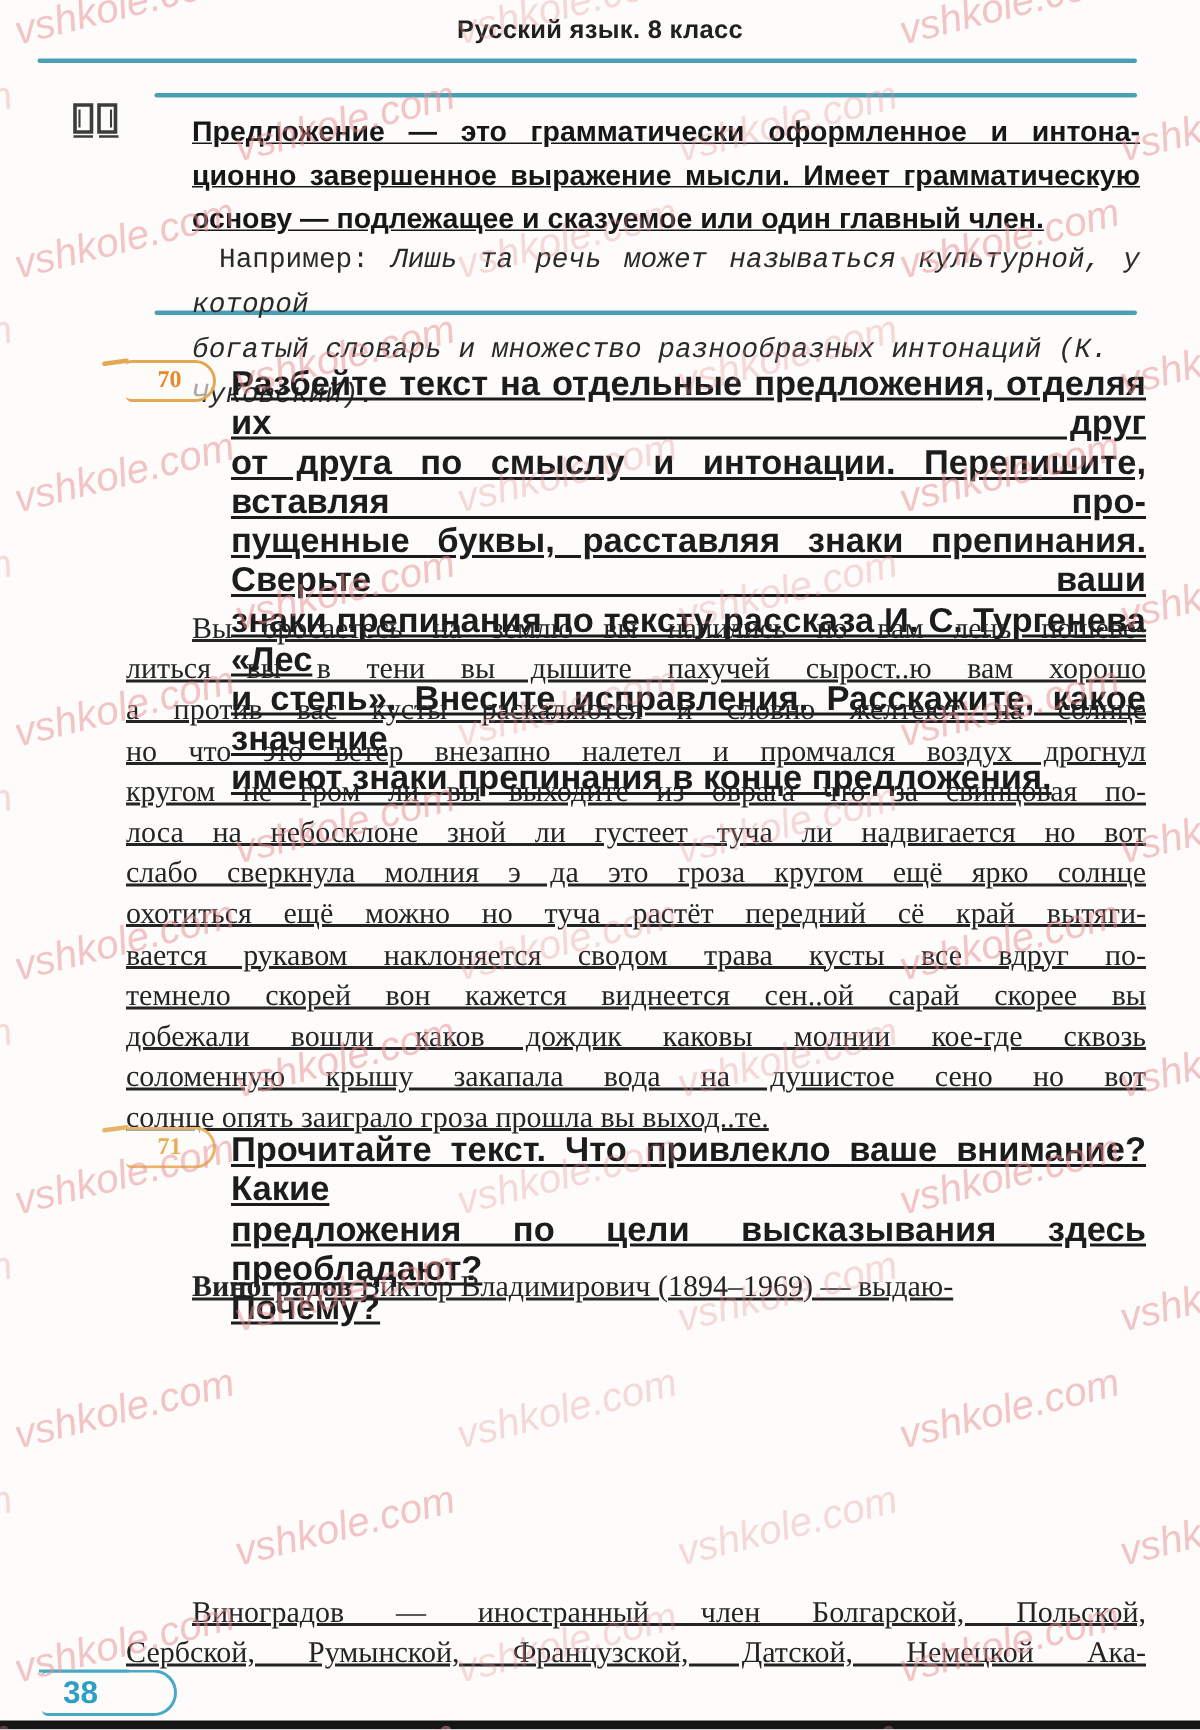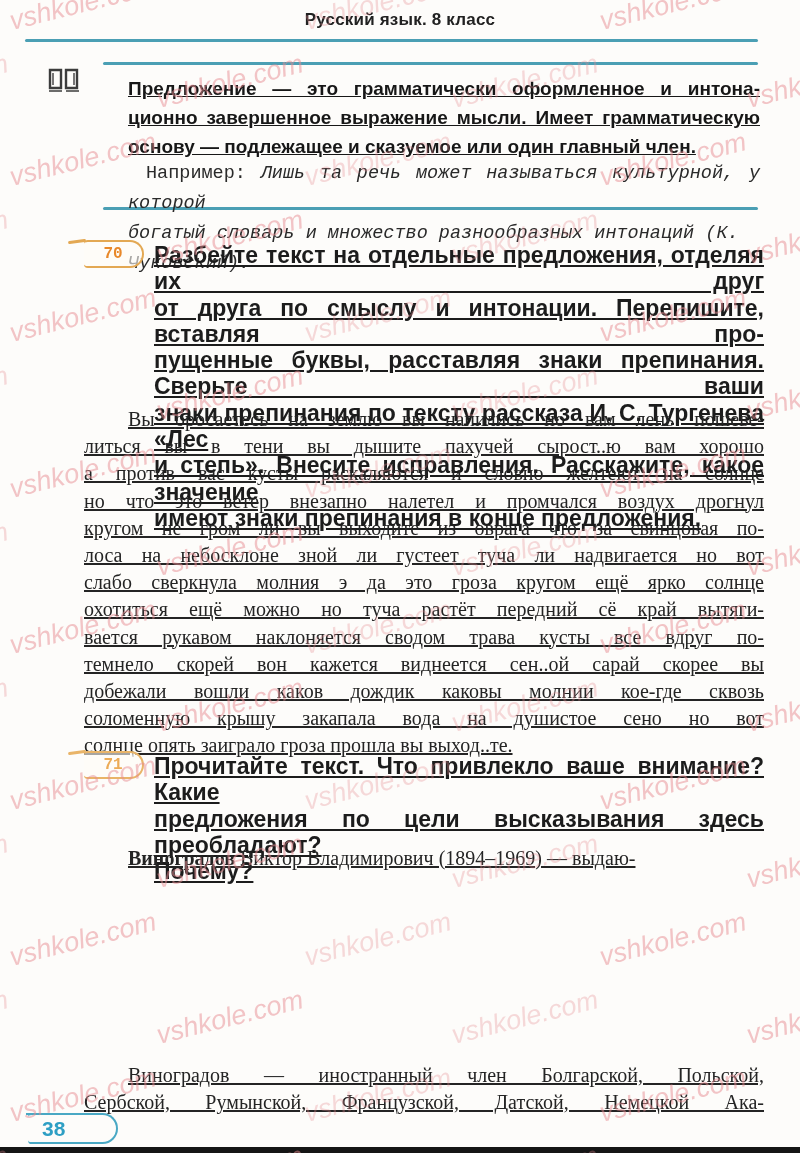--- a/index.html
+++ b/index.html
@@ -40,21 +40,21 @@
   
   .line { text-align:justify; text-align-last:justify;text-decoration:underline; }
   .endleft > .line:last-child { text-align-last:left; }
   .indent-first > .line:first-child { text-indent:44px; }
   
   .exbadge {
     position:absolute; left:84px; width:60px; height:28px;
     border:2.5px solid #e3a853; border-left:none;
     border-radius:4px 15px 15px 4px;
     display:flex; align-items:center; justify-content:center;
-    font-family:Liberation Mono, monospace; font-weight:700; font-size:16px;
+    font-family:Liberation Serif, serif; font-weight:700; font-size:16px;
     background:rgba(255,252,246,0.6); z-index:2;
   }
   .exbadge::before { content:""; position:absolute; left:-16px; top:-2.5px;
     width:18px; height:2.5px; background:#e3a853; border-radius:2px;
     transform:rotate(-8deg); }
   #badge-70 { top:240px; color:#e8882a; }
   #badge-71 { top:751px; color:#ecab57; border-color:#e9b468; }
   #badge-71::before { background:#e9b468; }
   .ex-text { position:absolute; left:154px; width:610px;
     font-family:"Liberation Sans", sans-serif; font-weight:700;

